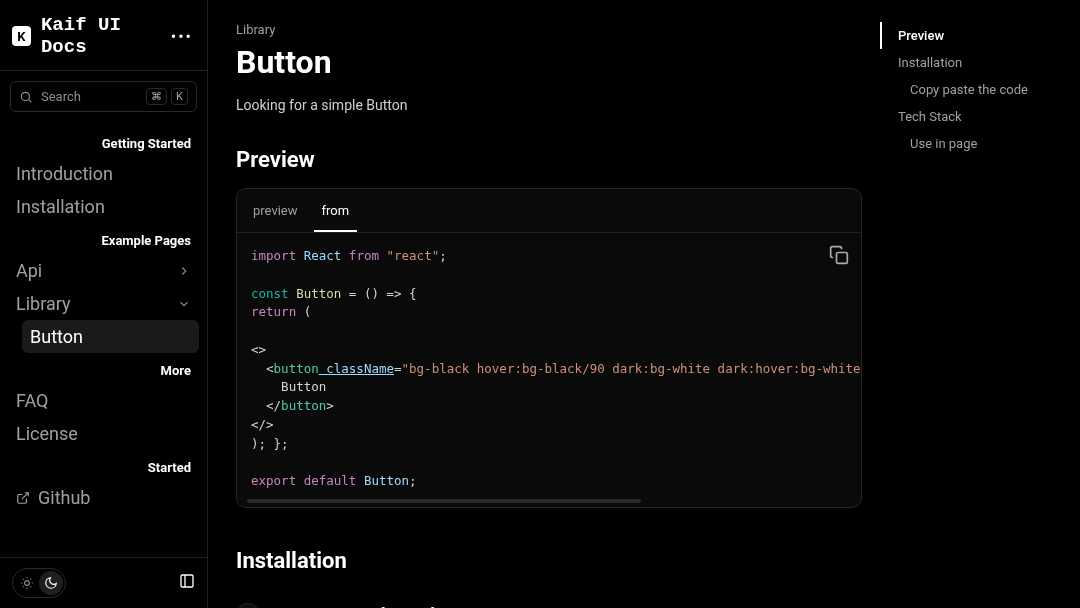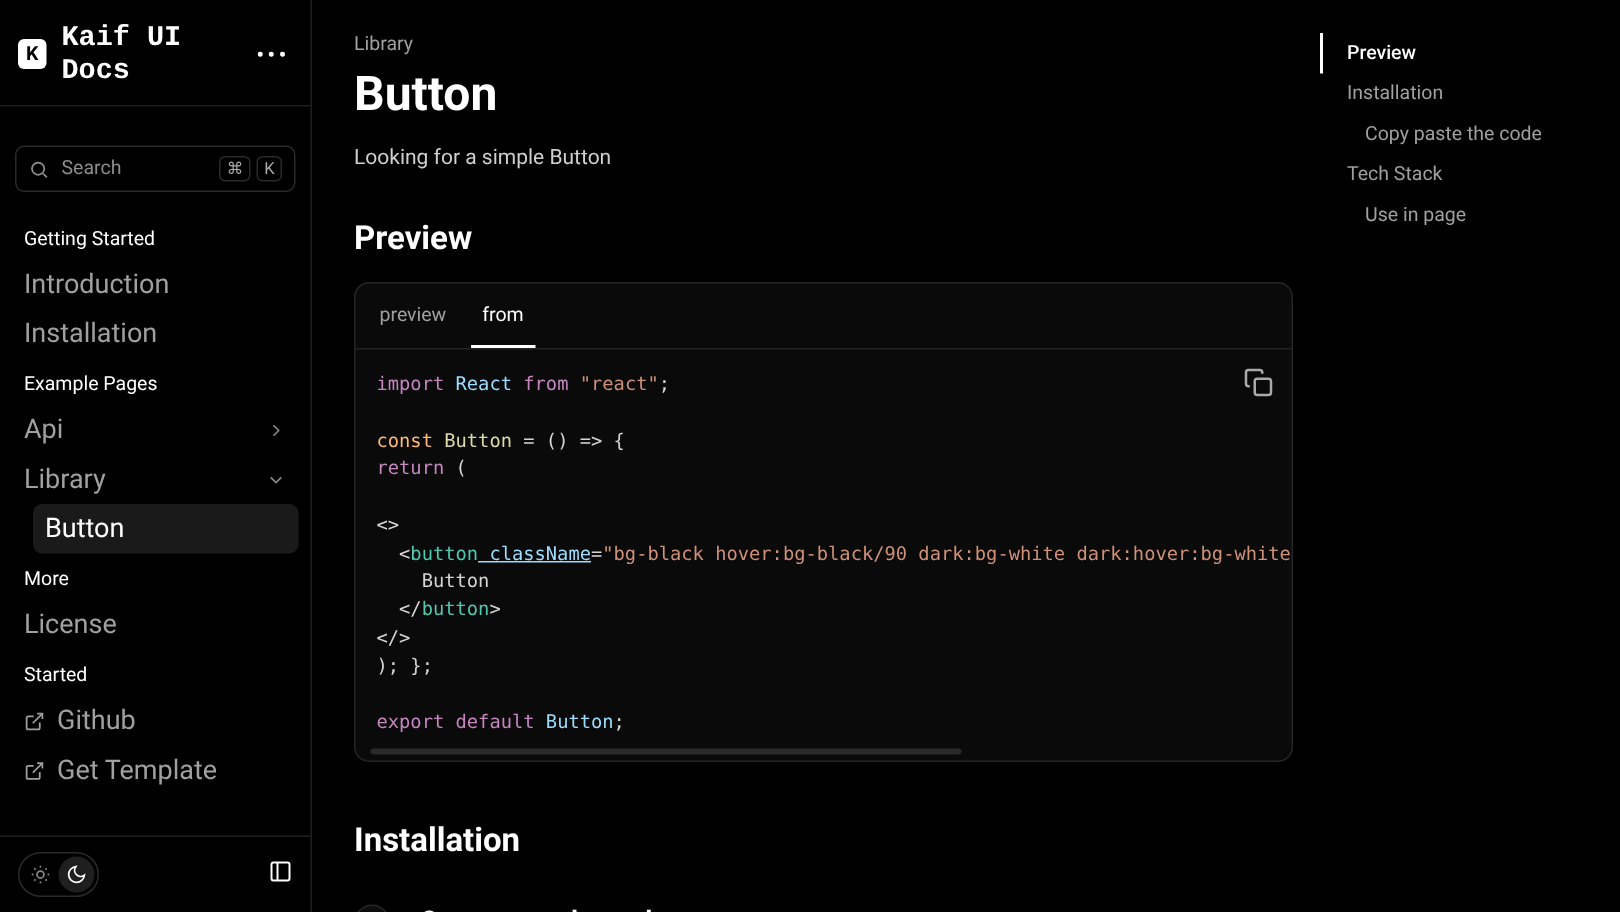--- a/index.html
+++ b/index.html
@@ -40,35 +40,35 @@
 .more-dots { margin-left: auto; color: #fff; font-size: 16px; letter-spacing: 2px; }
 .search-wrap { padding: 10px 10px 4px 10px; }
 .search {
   display: flex; align-items: center;
   gap: 8px;
   border: 1px solid #2a2a2a;
   border-radius: 6px;
   padding: 6px 8px;
   color: #8d8d8d;
   font-size: 13px;
-  margin-top: 16px;
 }
 .search-icon { width:14px; height:14px; }
 .search-kbd { margin-left: auto; display:flex; gap:4px; }
 .kbd {
   border: 1px solid #2a2a2a;
   border-radius: 4px;
   padding: 1px 4px;
   font-size: 11px;
   color: #aaa;
 }
 .nav { padding: 10px 8px 0 8px; flex:1; overflow:hidden; }
 .section-label {
-  font-size: 13px; font-weight:400;
+  font-size: 13px; font-weight:700;
   padding: 10px 8px 6px 8px;
+  text-align: right;
 }
 .nav-item {
   display:flex; align-items:center;
   padding: 6px 8px;
   font-size: 18px;
   color: #a0a0a0;
   border-radius: 6px;
   cursor: pointer;
 }
 .nav-item.active {
@@ -144,21 +144,21 @@
   width:20px; height:20px; color:#aaa;
   cursor:pointer;
 }
 .tok-kw { color:#c586c0; }
 .tok-kw2 { color:#c586c0; }
 .tok-var { color:#9cdcfe; }
 .tok-fn { color:#dcdcaa; }
 .tok-str { color:#ce9178; }
 .tok-tag { color:#4ec9b0; }
 .tok-attr { color:#9cdcfe;text-decoration:underline; }
-.tok-def { color:#fdba74; }
+.tok-def { color:#14b8a6; }
 
 .install-h { font-size:22px; font-weight:700; margin-top:40px; margin-bottom: 30px; }
 .step { display:flex; align-items:center; gap:20px; }
 .step-num {
   width:24px; height:24px; border-radius:999px;
   background:#0d0d0d; border:1px solid #262626;
   display:flex; align-items:center; justify-content:center;
   font-size:12px;
 }
 .step-title { font-size:18px; font-weight:700; }
@@ -223,38 +223,31 @@
       <span>Library</span>
       <svg class="chev" viewBox="0 0 24 24" fill="none" stroke="currentColor" stroke-width="2">
           <polyline points="6 9 12 15 18 9"></polyline>
         </svg>
     </div>
     <div class="nav-sub">
       <div class="nav-item active">Button</div>
     </div>
 
     <div class="section-label">More</div>
+    <div class="nav-item">FAQ</div>
     <div class="nav-item">License</div>
 
     <div class="section-label">Started</div>
     <div class="nav-item">
       <svg class="ext-icon" viewBox="0 0 24 24" fill="none" stroke="currentColor" stroke-width="2">
           <path d="M18 13v6a2 2 0 0 1-2 2H5a2 2 0 0 1-2-2V8a2 2 0 0 1 2-2h6"></path>
           <polyline points="15 3 21 3 21 9"></polyline>
           <line x1="10" y1="14" x2="21" y2="3"></line>
         </svg>
       <span>Github</span>
-    </div>
-    <div class="nav-item">
-      <svg class="ext-icon" viewBox="0 0 24 24" fill="none" stroke="currentColor" stroke-width="2">
-          <path d="M18 13v6a2 2 0 0 1-2 2H5a2 2 0 0 1-2-2V8a2 2 0 0 1 2-2h6"></path>
-          <polyline points="15 3 21 3 21 9"></polyline>
-          <line x1="10" y1="14" x2="21" y2="3"></line>
-        </svg>
-      <span>Get Template</span>
     </div>
   </nav>
 
   <div class="sidebar-bottom">
     <div class="pill">
       <div class="pill-btn">
         <svg width="14" height="14" viewBox="0 0 24 24" fill="none" stroke="#888" stroke-width="2">
             <circle cx="12" cy="12" r="4"></circle>
             <line x1="12" y1="2" x2="12" y2="4"></line>
             <line x1="12" y1="20" x2="12" y2="22"></line>

